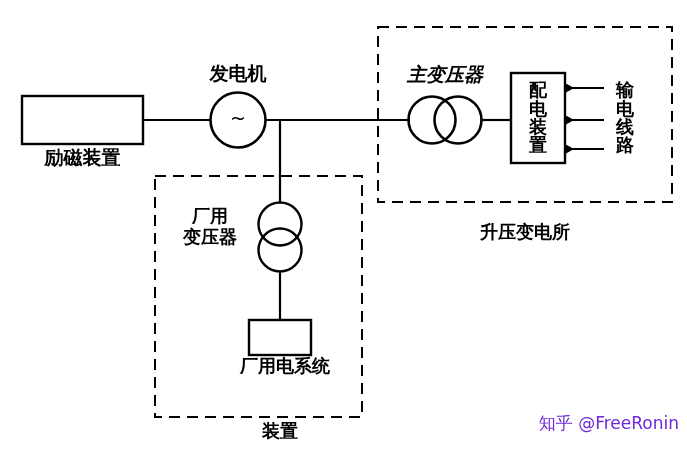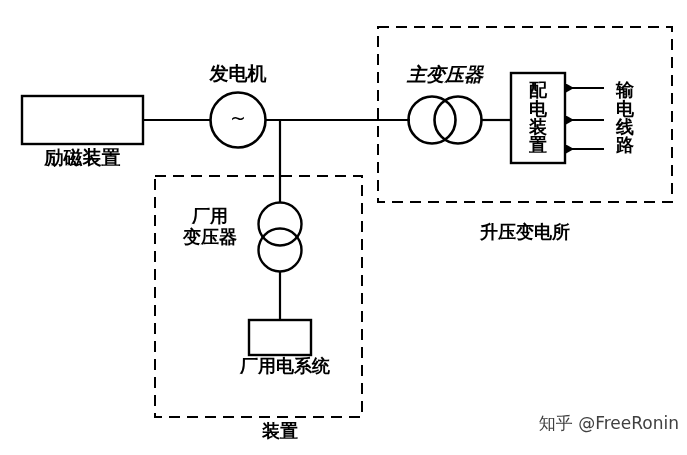--- a/index.html
+++ b/index.html
@@ -35,21 +35,21 @@
     align-items:center;
     justify-content:center;
     line-height:1.02;
   }
   .lbl-v span{display:block;}
 
   #watermark{
     position:absolute;
     right:8px;
     bottom:20px;
-    color:#404040;
+    color:#6d28d9;
     font-size:17px;
     font-weight:400;
     font-family:"DejaVu Sans","Liberation Sans",sans-serif;
     white-space:pre;
     user-select:none;
   }
 </style>
 </head>
 <body>
 

